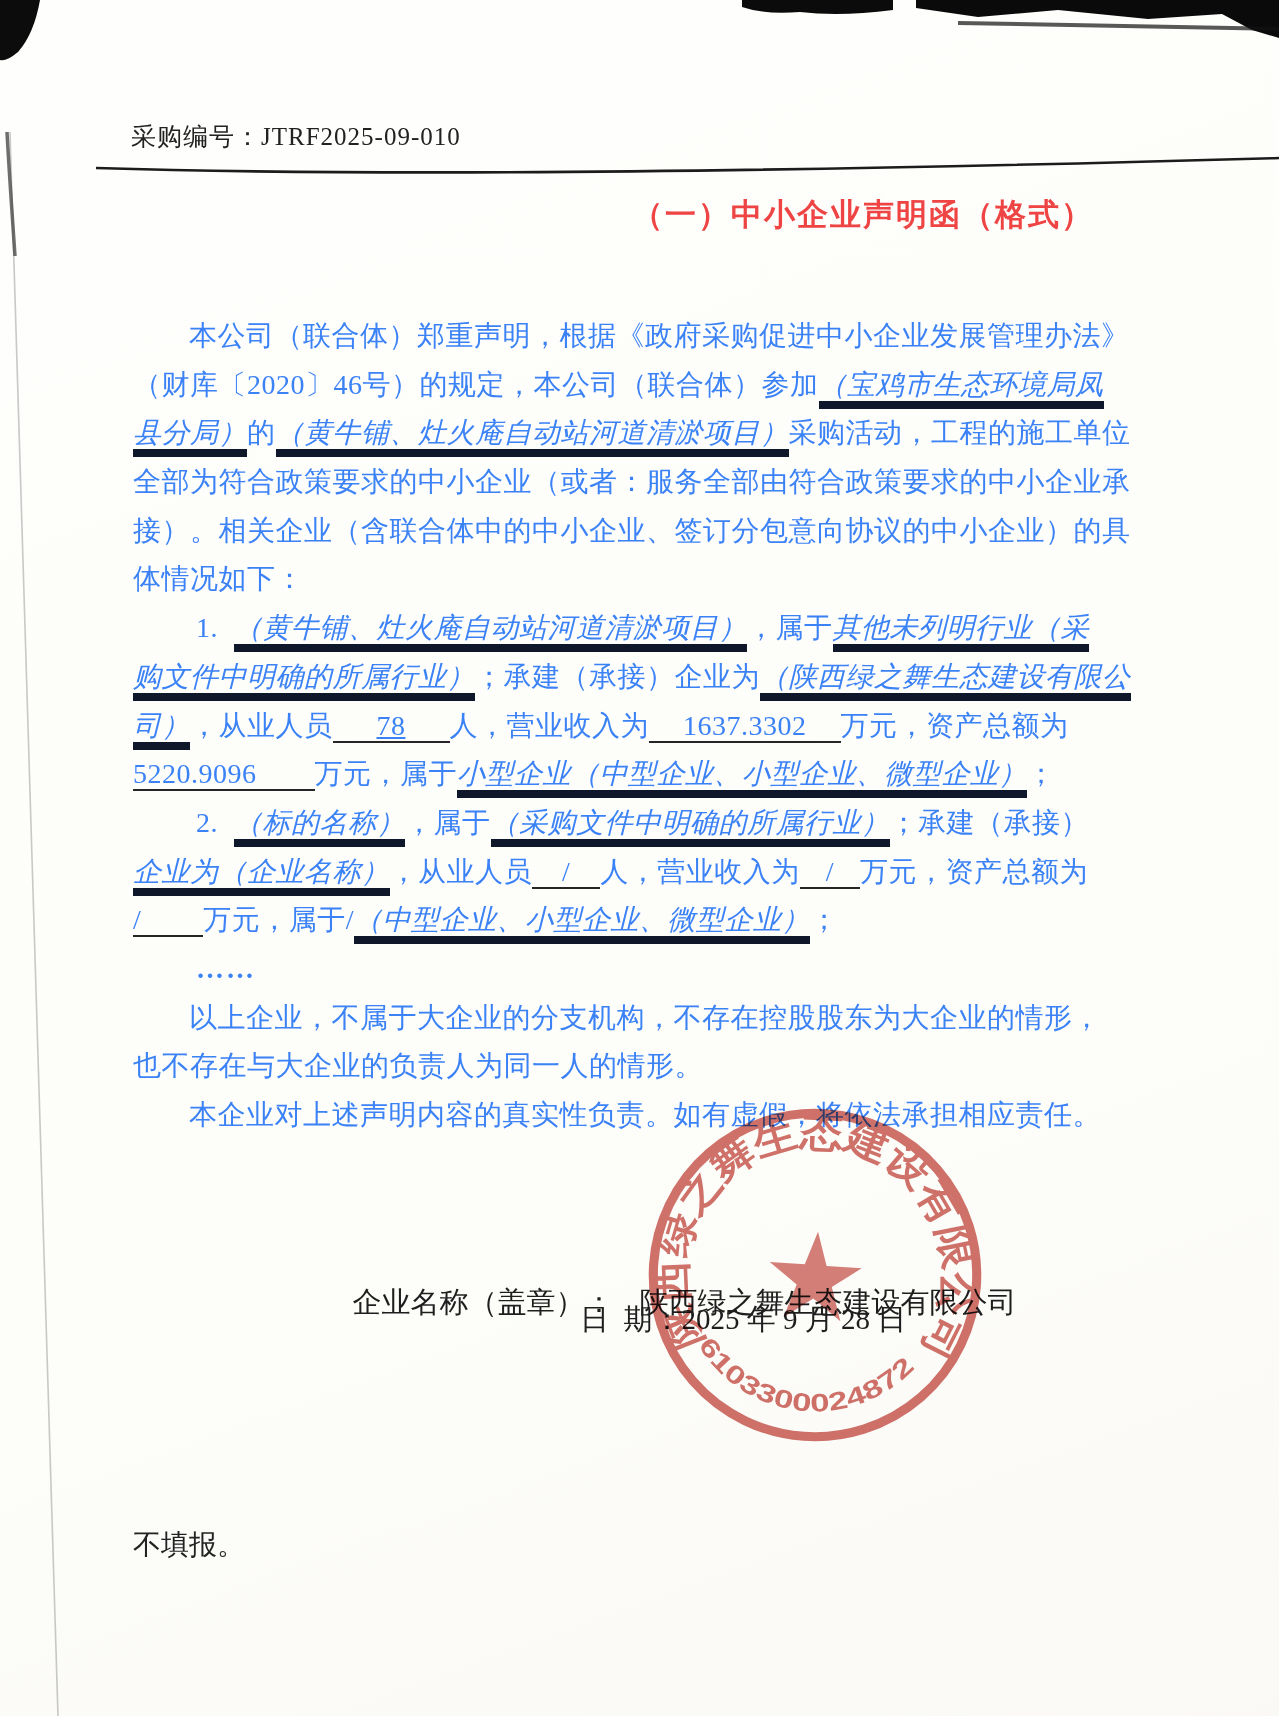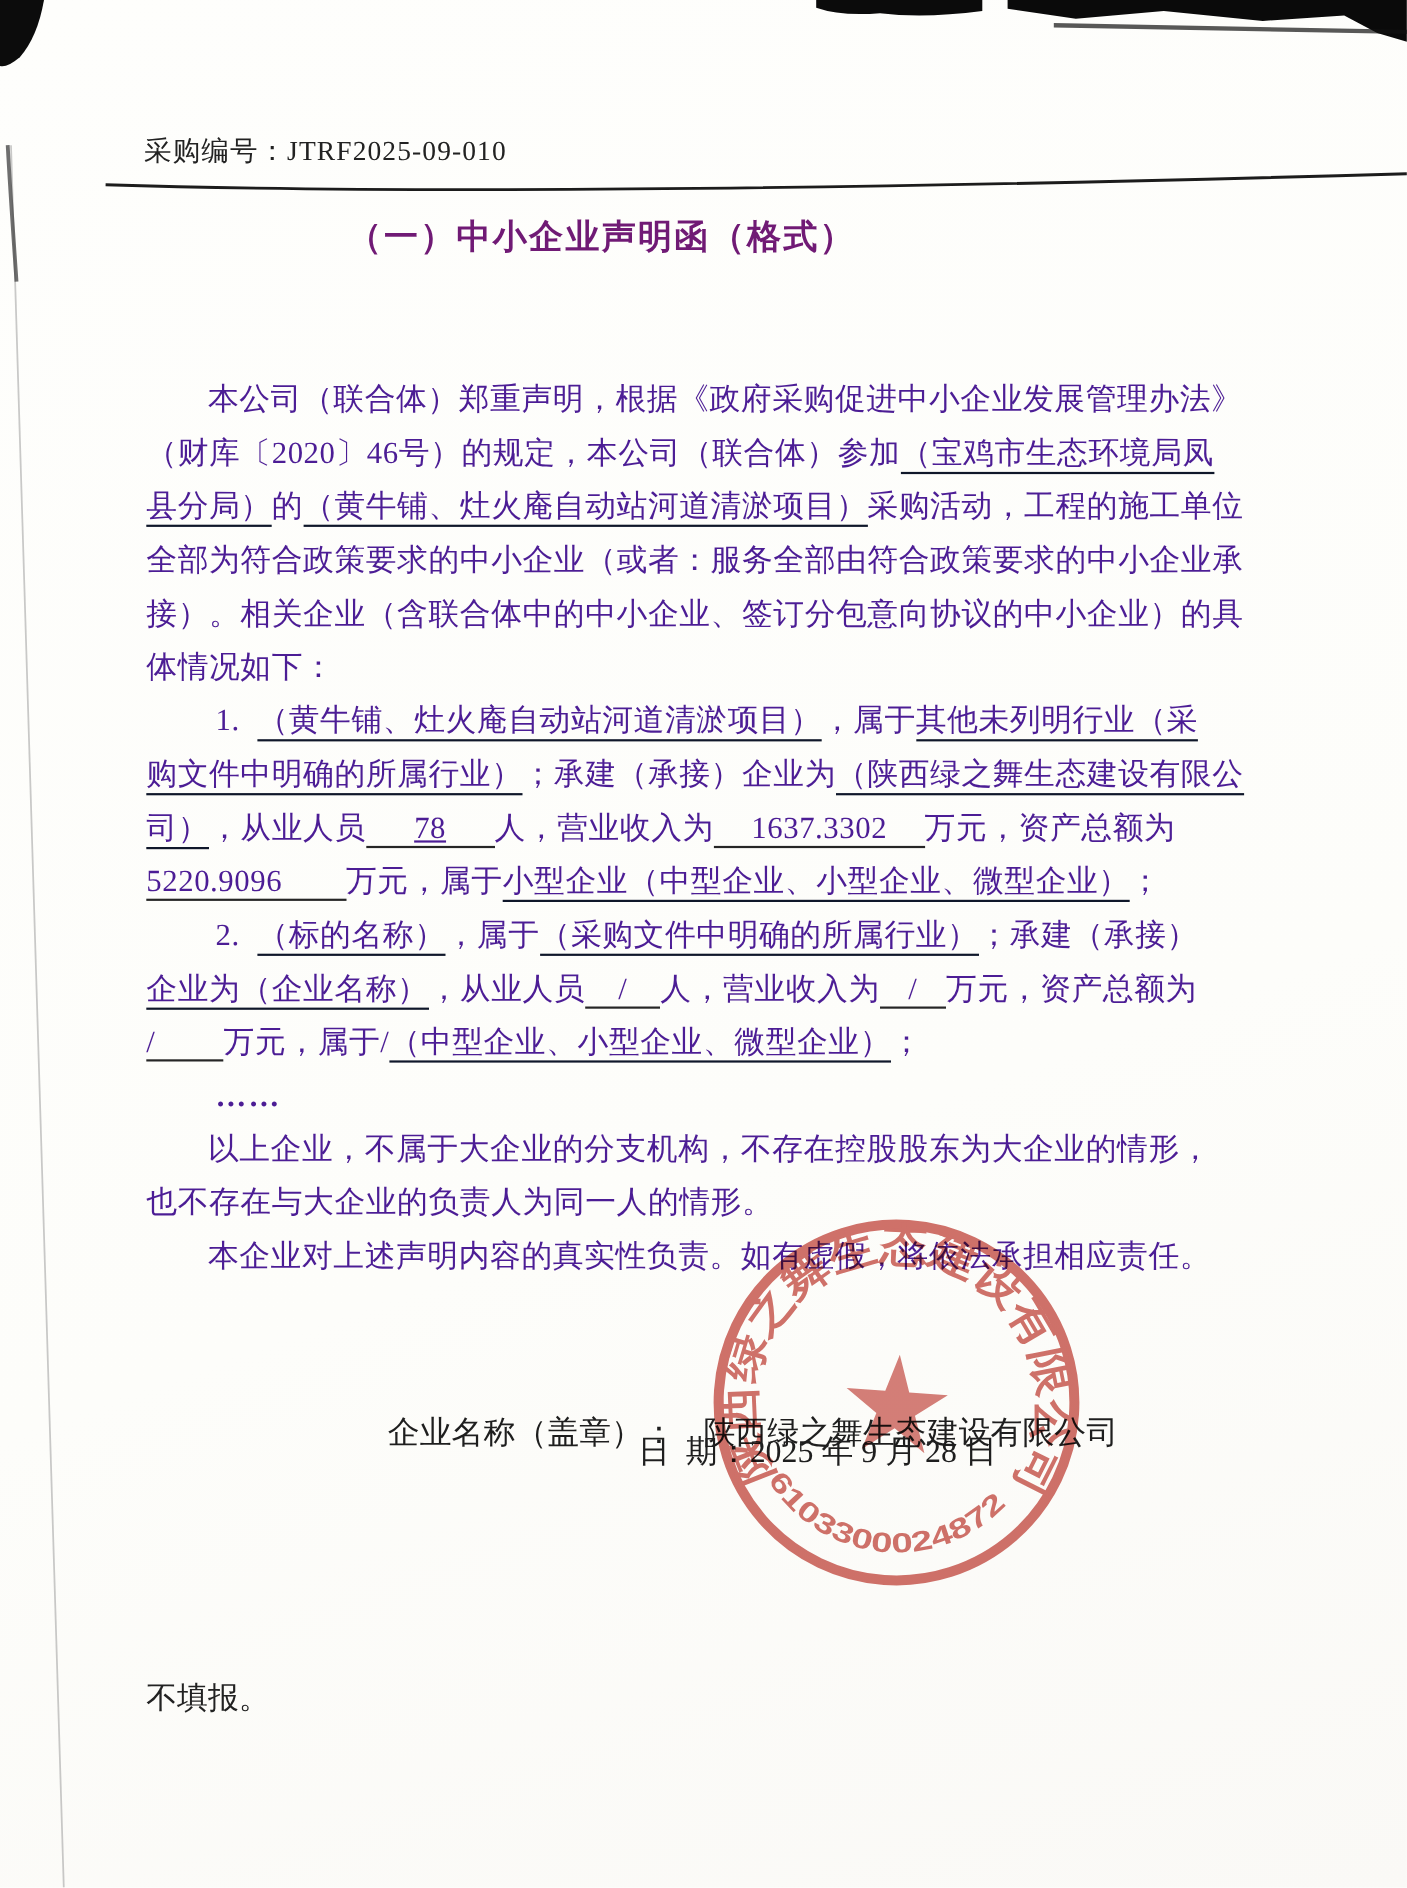--- a/index.html
+++ b/index.html
@@ -6,27 +6,27 @@
   body{
     width:1279px;height:1716px;position:relative;overflow:hidden;
     background:linear-gradient(160deg,#fefefc 0%,#fdfdfa 60%,#faf9f6 100%);
     font-family:"Liberation Serif","DejaVu Serif",serif;
     color:#1f1f1f;
   }
   .abs{position:absolute;}
   
   #hdr{top:120px;left:131px;font-size:25px;letter-spacing:1px;color:#222;}
   
-  #title{top:194px;left:0;width:1094px;text-align:center;font-size:31px;font-weight:bold;letter-spacing:2px;color:#701a75;}
+  #title{top:194px;left:0;width:1094px;text-align:right;font-size:31px;font-weight:bold;letter-spacing:2px;color:#ef4444;}
   
-  #body{top:312px;left:133px;width:1040px;font-size:28px;color:#4c1d95;margin-top:28px;}
+  #body{top:312px;left:133px;width:1040px;font-size:28px;color:#3b82f6;}
   .ln{height:48.7px;line-height:48.7px;white-space:nowrap;letter-spacing:0.5px;}
   .ind{text-indent:56px;}
   .ind2{text-indent:63px;}
-  .u{border-bottom:2px solid #0f172a;padding-bottom:1px;}
+  .u{border-bottom:8px solid #0f172a;padding-bottom:1px;font-style:italic;}
   .blank{display:inline-block;text-align:center;border-bottom:2px solid #262626;line-height:30px;}
   .b78{padding:0 44px;text-decoration:underline;}
   .b1019{padding:0 34px;}
   .b5220{padding-right:58px;}
   .bsl1{padding:0 30px;}
   .bsl2{padding:0 26px;}
   .bsl3{padding-right:62px;}
   .numgap{margin-right:16px;}
   .dots{letter-spacing:2px;font-weight:bold;}
   

